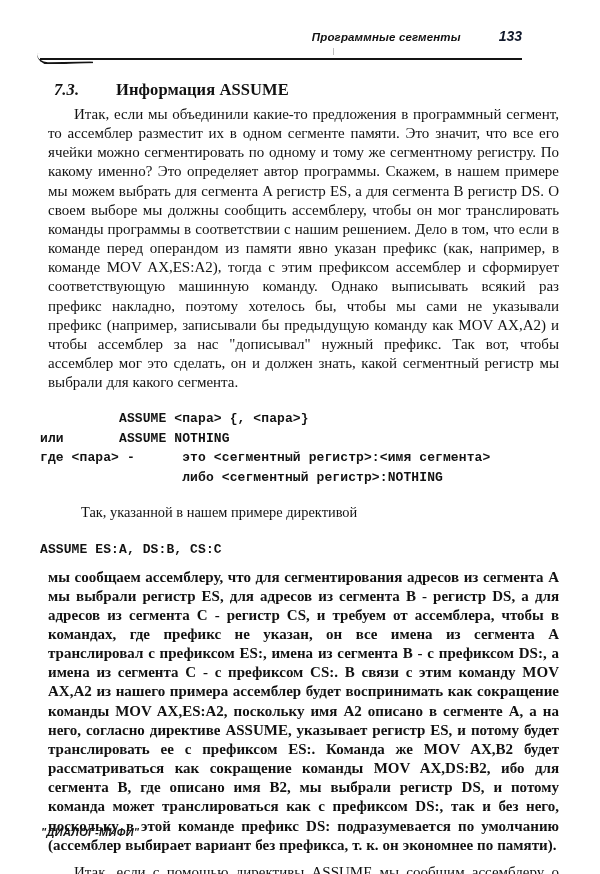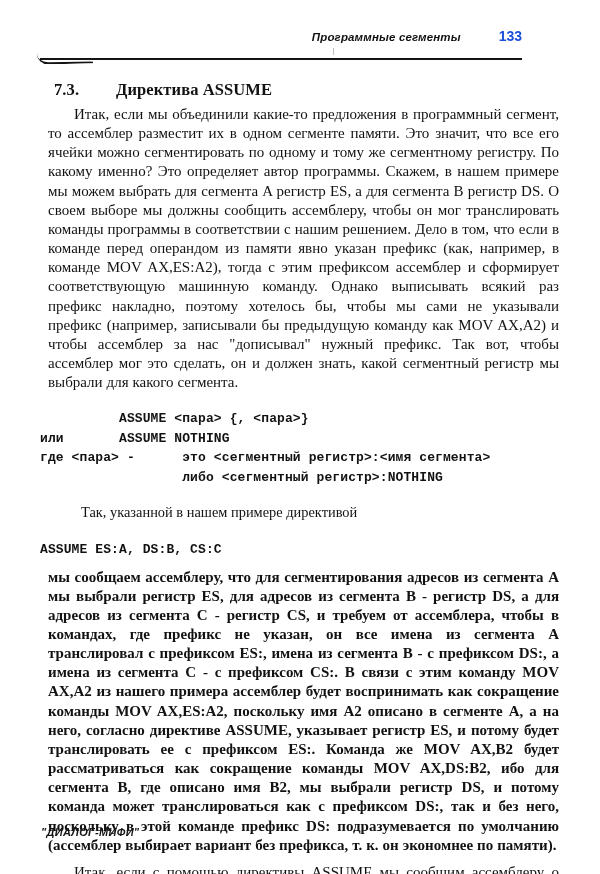--- a/index.html
+++ b/index.html
@@ -43,21 +43,22 @@
     font-weight: 700;
     font-size: 11.5px;
     letter-spacing: 0.15px;
     color: #111;
     margin-right: 38px;
   }
   .running-head-folio {
     font-family: "Liberation Sans", "DejaVu Sans", sans-serif;
     font-weight: 700;
     font-size: 14px;
-    color: #1d4ed8;
+    color: #0f172a;
+    font-style: italic;
   }
 
   .head-rule {
     position: absolute;
     left: 40px;
     right: 33px;
     top: 58px;
     height: 2px;
     background: #141414;
   }
@@ -90,20 +91,21 @@
     top: 66px;
     display: flex;
     align-items: baseline;
     font-weight: 700;
     font-size: 16.5px;
     letter-spacing: 0.1px;
   }
   .section-number {
     width: 62px;
     flex: none;
+    font-style: italic;
   }
   .section-title {
     white-space: nowrap;
   }
 
   
   .body-col {
     position: absolute;
     left: 40px;
     top: 97px;
@@ -168,21 +170,21 @@
   <div class="running-head">
     <span class="running-head-title">Программные сегменты</span>
     <span class="running-head-folio">133</span>
   </div>
   <div class="head-rule"></div>
   <div class="head-rule-curl"></div>
   <div class="scan-speck"></div>
 
   <h2 class="section-heading">
     <span class="section-number">7.3.</span>
-    <span class="section-title">Директива ASSUME</span>
+    <span class="section-title">Информация ASSUME</span>
   </h2>
 
   <div class="body-col">
 
     <p class="para">Итак, если мы объединили какие-то предложения в программный сегмент, то ассемблер разместит их в одном сегменте памяти. Это значит, что все его ячейки можно сегментировать по одному и тому же сегментному регистру. По какому именно? Это определяет автор программы. Скажем, в нашем примере мы можем выбрать для сегмента A регистр ES, а для сегмента B регистр DS. О своем выборе мы должны сообщить ассемблеру, чтобы он мог транслировать команды программы в соответствии с нашим решением. Дело в том, что если в команде перед операндом из памяти явно указан префикс (как, например, в команде MOV AX,ES:A2), тогда с этим префиксом ассемблер и сформирует соответствующую машинную команду. Однако выписывать всякий раз префикс накладно, поэтому хотелось бы, чтобы мы сами не указывали префикс (например, записывали бы предыдущую команду как MOV AX,A2) и чтобы ассемблер за нас "дописывал" нужный префикс. Так вот, чтобы ассемблер мог это сделать, он и должен знать, какой сегментный регистр мы выбрали для какого сегмента.</p>
 
 
     <pre class="code-block code-syntax">          ASSUME &lt;пара&gt; {, &lt;пара&gt;}
 или       ASSUME NOTHING
 где &lt;пара&gt; -      это &lt;сегментный регистр&gt;:&lt;имя сегмента&gt;

